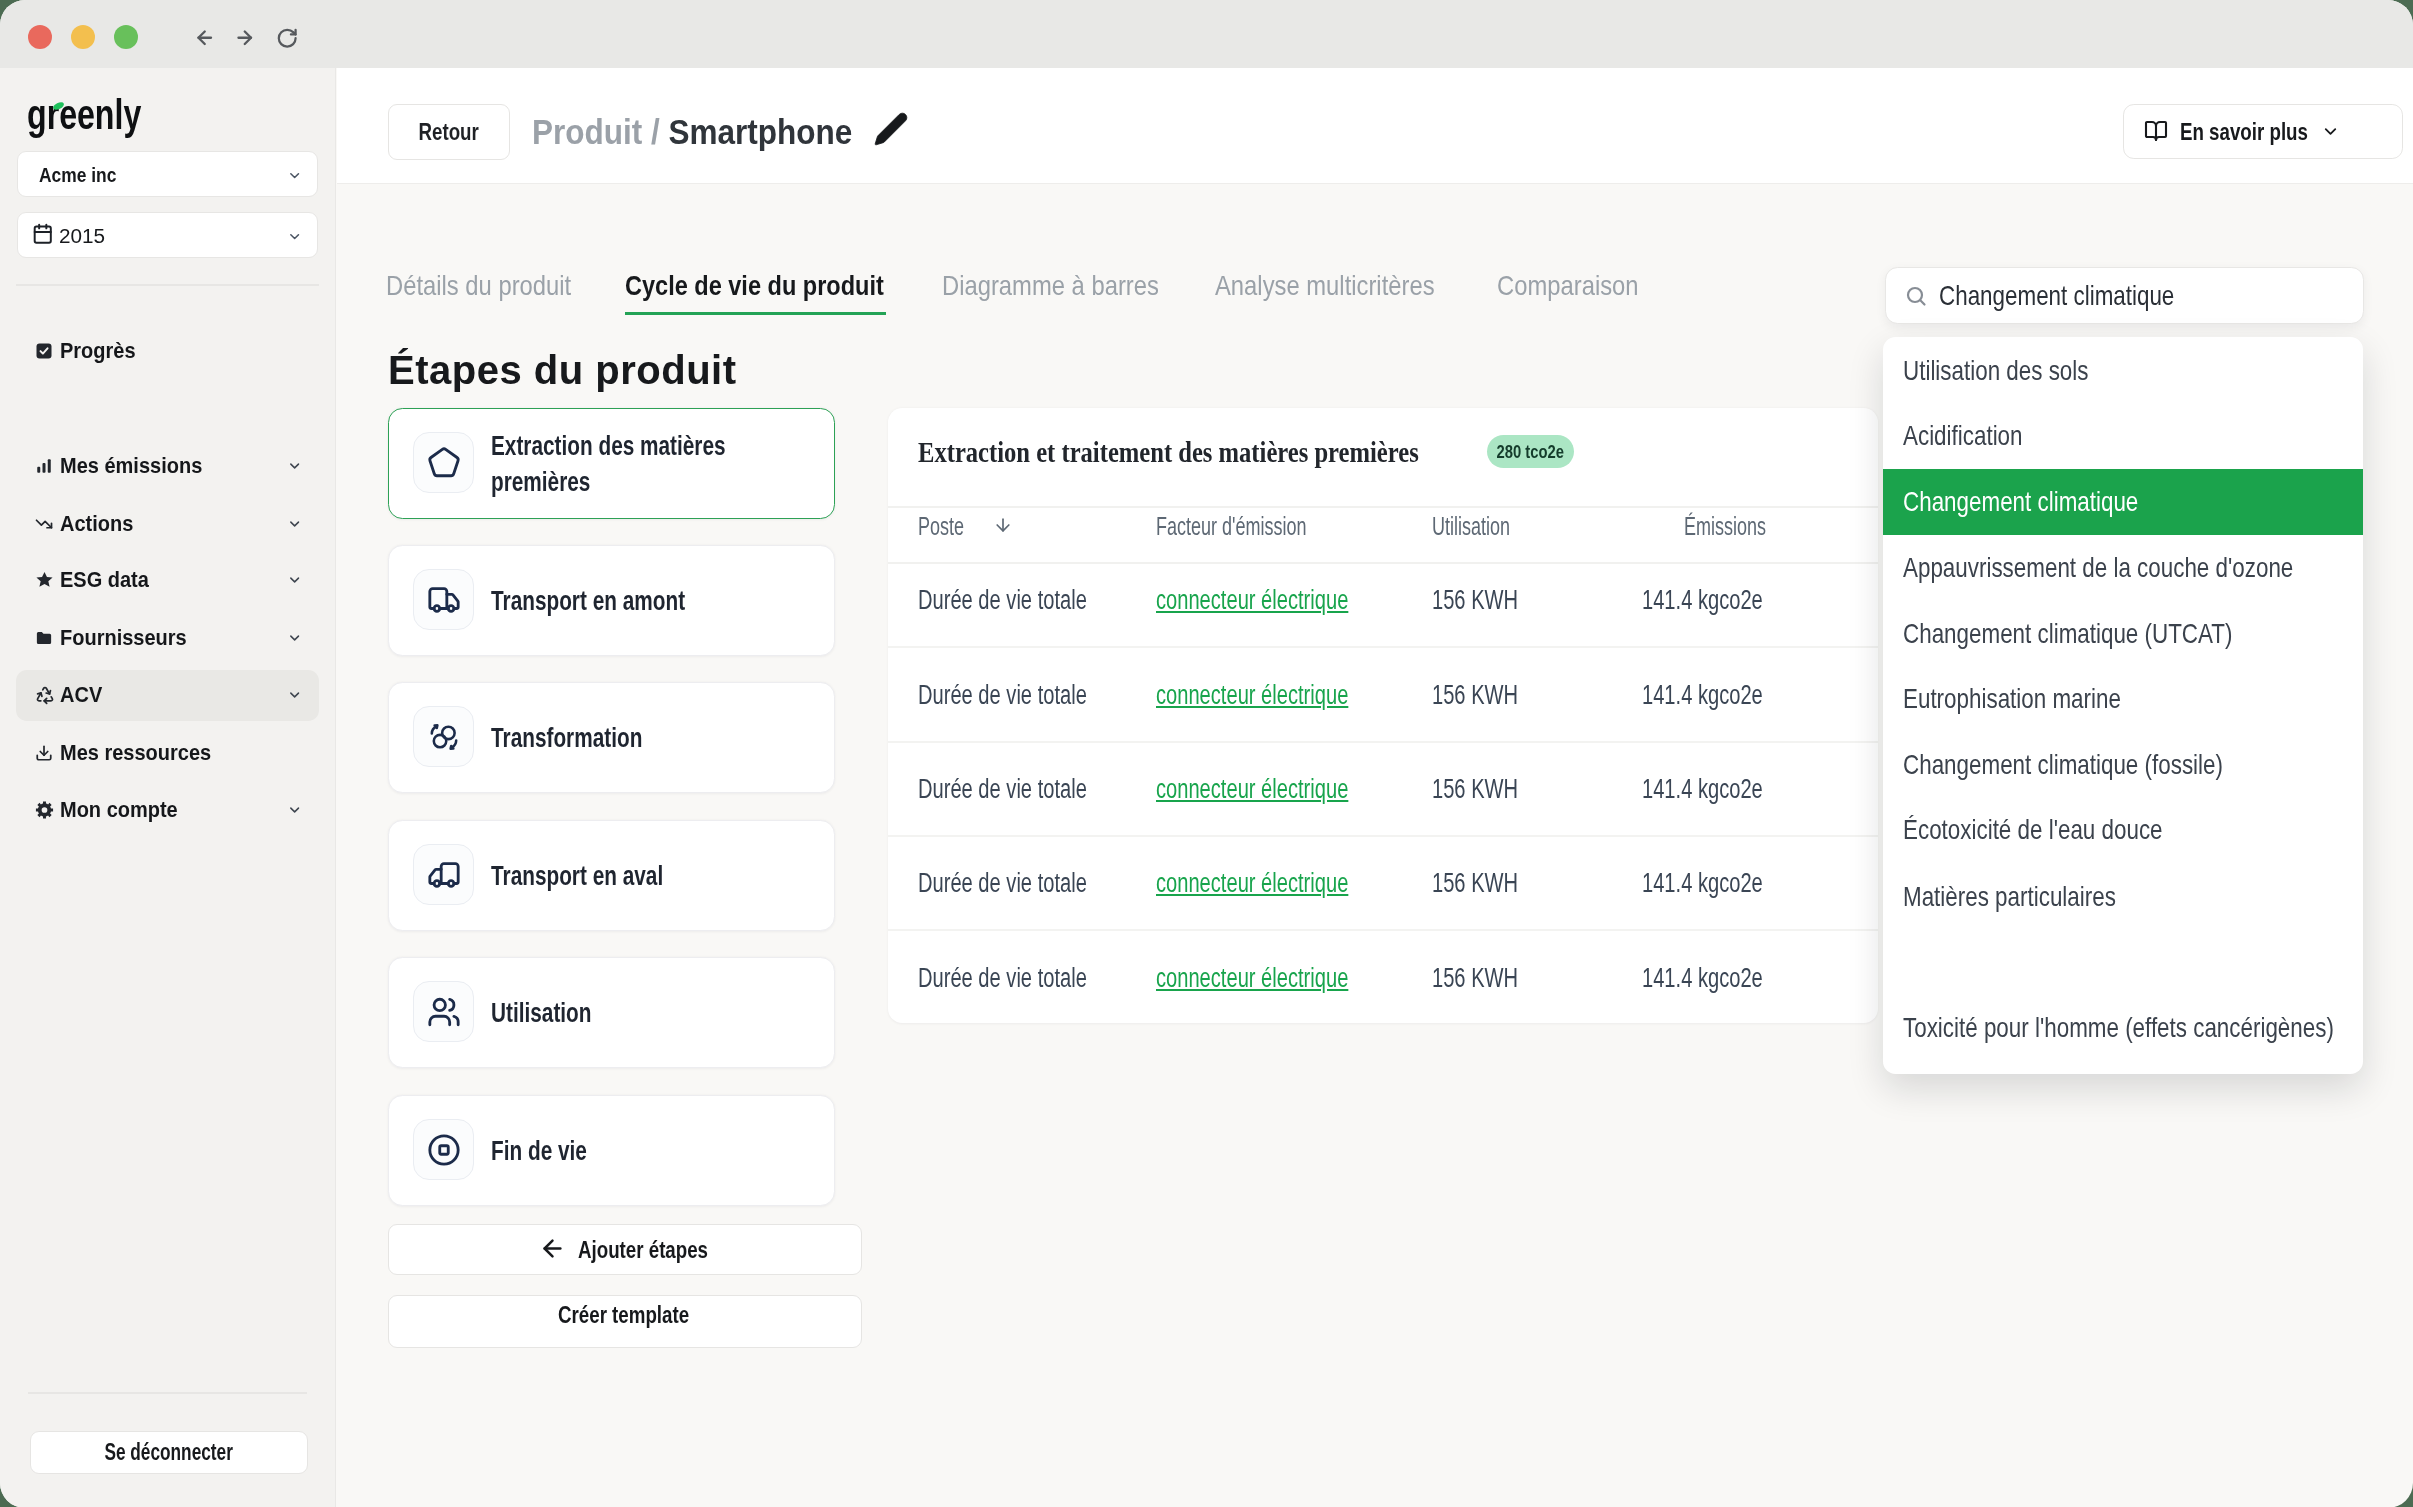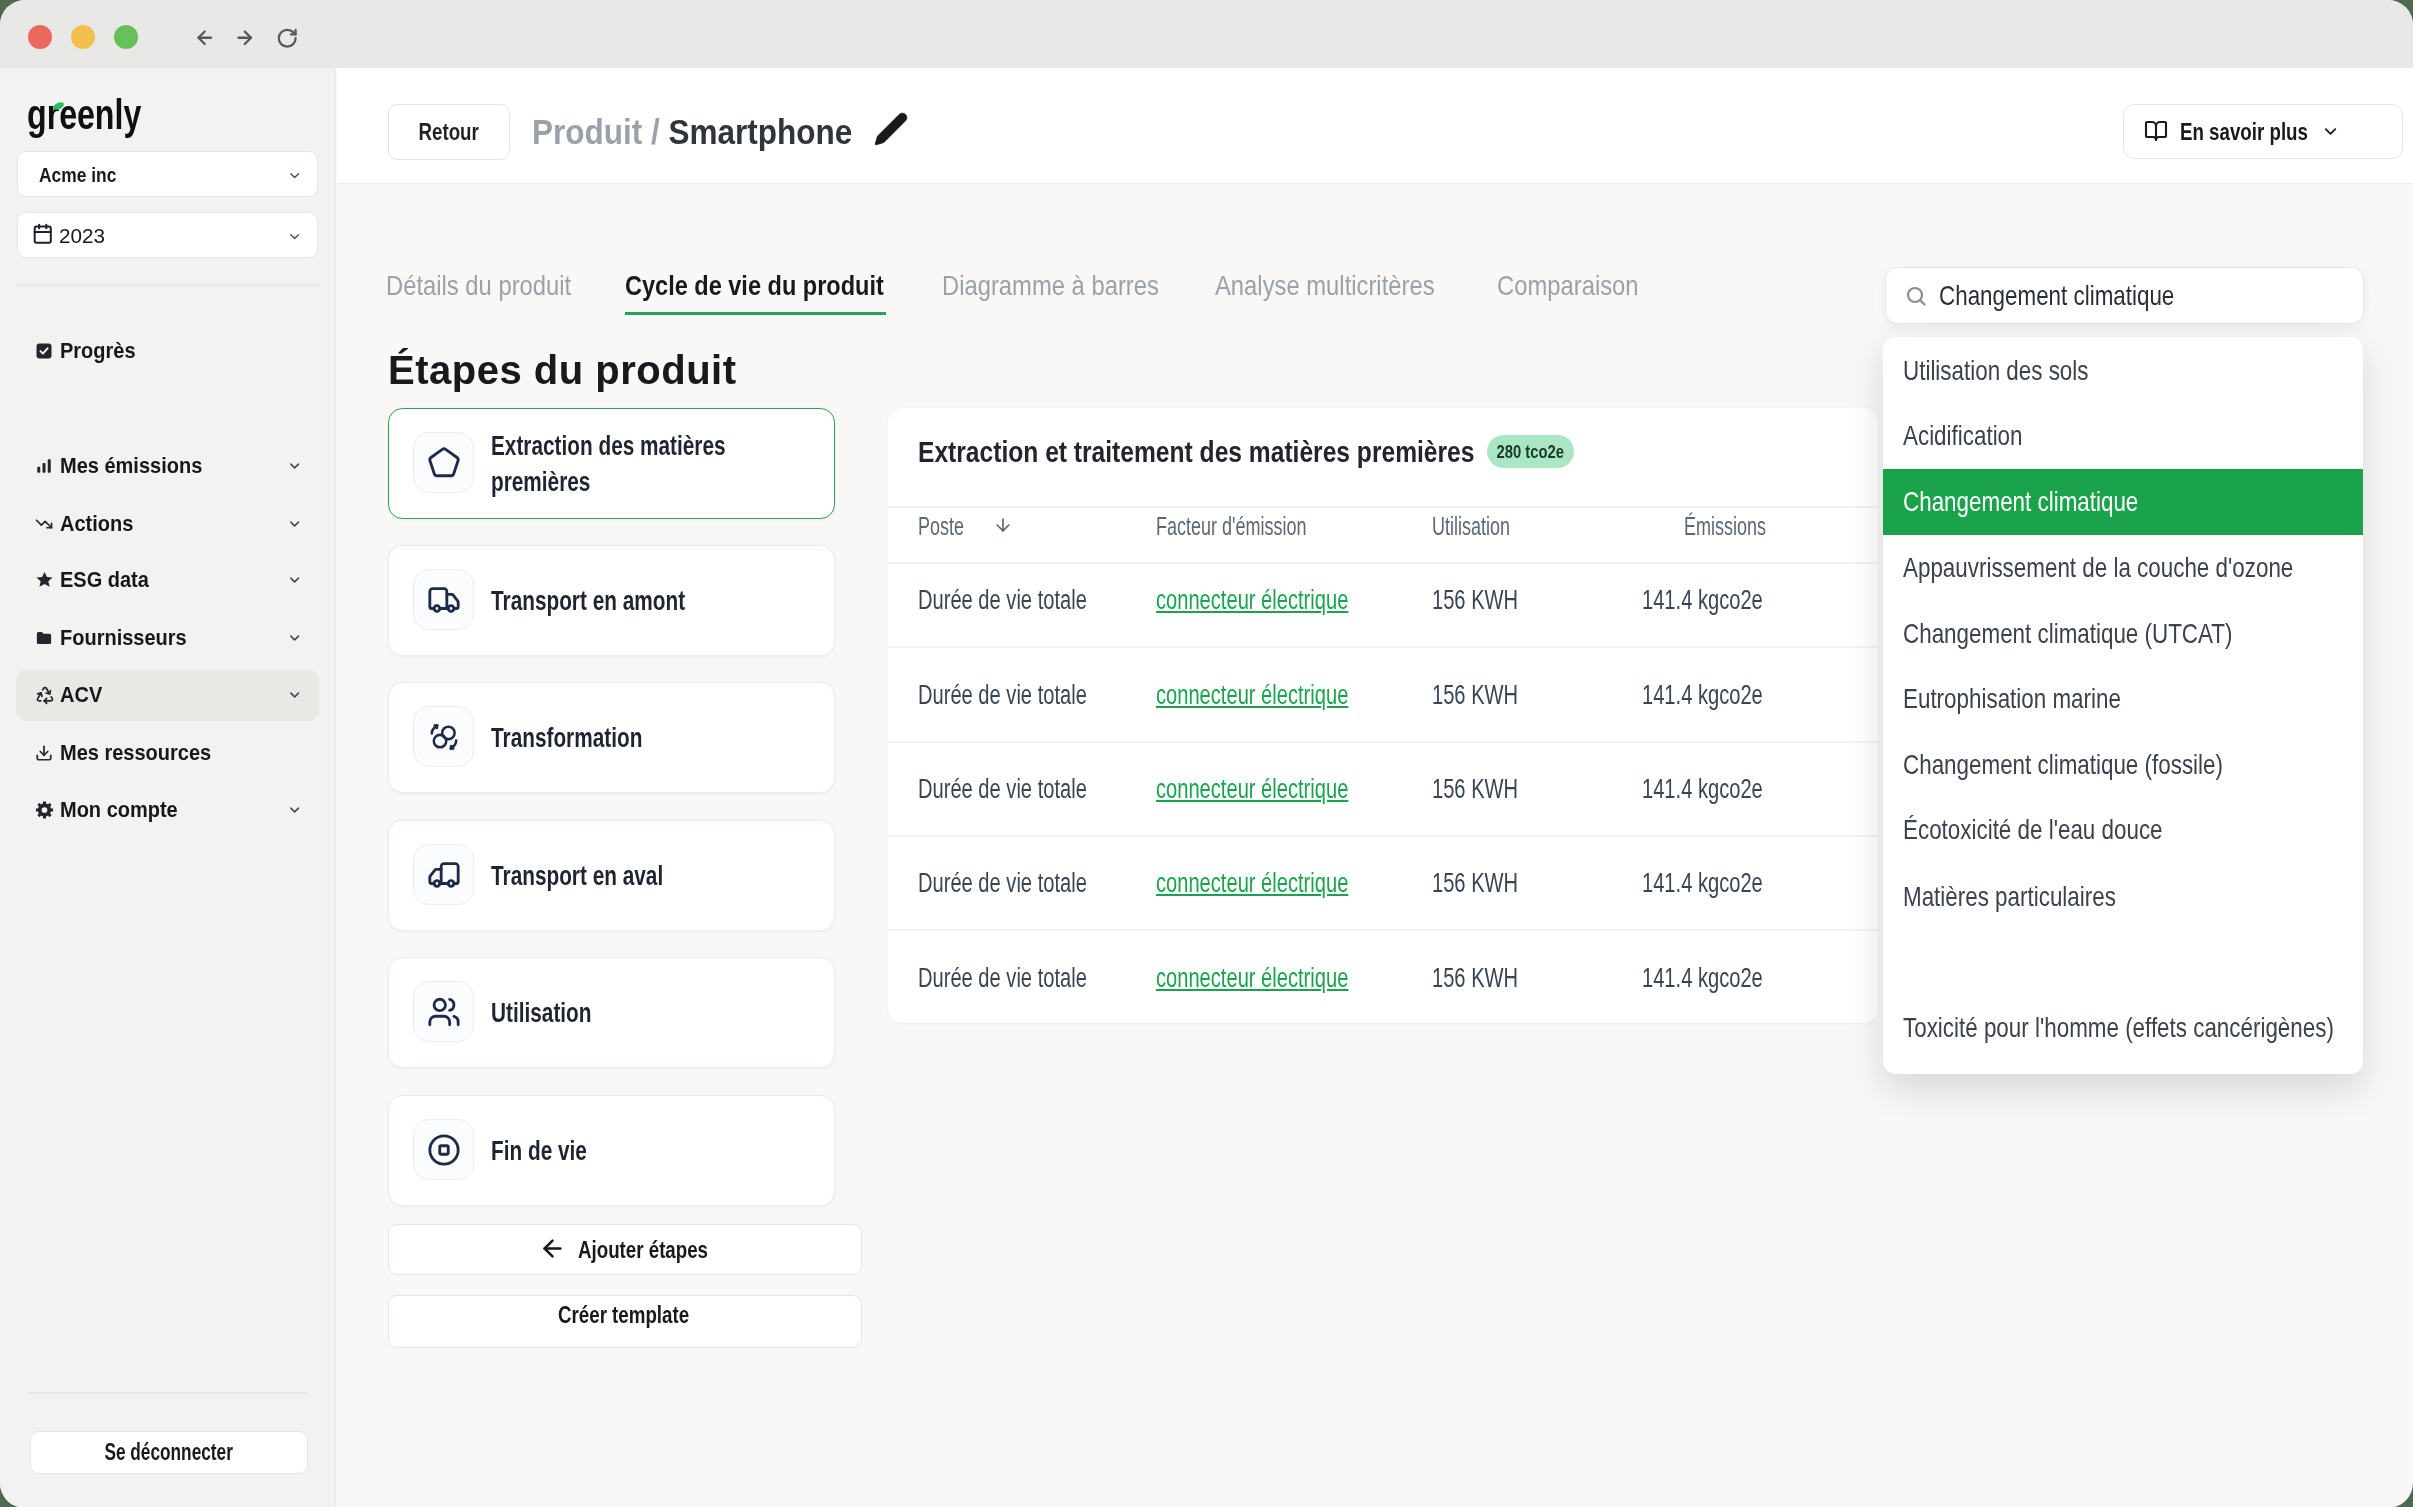--- a/index.html
+++ b/index.html
@@ -62,21 +62,21 @@
       <path d="m6 9 6 6 6-6"></path>
     </svg>
 
   <div class="sel" style="top:212px;"></div>
   <svg class="abs" style="left:32px;top:223px;" width="21.5" height="21.5" viewBox="0 0 24 24" fill="none" stroke="#1d2127" stroke-width="2.2" stroke-linecap="round" stroke-linejoin="round">
       <rect x="3" y="4" width="18" height="18" rx="2"></rect>
       <path d="M16 2v4"></path>
       <path d="M8 2v4"></path>
       <path d="M3 10h18"></path>
     </svg>
-  <div class="abs" style="left:59px;top:212px;height:48px;display:flex;align-items:center;font-size:20.7px;font-weight:400;color:#17191c;">2023</div>
+  <div class="abs" style="left:59px;top:212px;height:48px;display:flex;align-items:center;font-size:20.7px;font-weight:400;color:#17191c;">2015</div>
   <svg class="abs" style="left:287px;top:229px;" width="15.3" height="15.3" viewBox="0 0 24 24" fill="none" stroke="#4b5563" stroke-width="2.4" stroke-linecap="round" stroke-linejoin="round">
       <path d="m6 9 6 6 6-6"></path>
     </svg>
 
   <div class="abs" style="left:16px;top:284px;width:303px;height:1.8px;background:#e7e6e4;"></div>
 
   <div class="abs" style="left:16px;top:670px;width:303px;height:51px;background:#e9e8e5;border-radius:10.8px;"></div>
 
   <div class="menurow" style="top:322px;">
     <svg class="micon" width="18" height="18" viewBox="0 0 24 24">
@@ -264,21 +264,21 @@
     </svg>
   <div class="abs" style="left:578px;top:1224px;height:51px;display:flex;align-items:center;">
       <span class="sq" style="font-size:24px;font-weight:700;color:#17191c;">Ajouter étapes</span>
     </div>
   <div class="btn abs" style="left:388px;top:1295px;width:474px;height:53px;"></div>
   <div class="abs" style="left:558px;top:1295px;height:39px;display:flex;align-items:center;">
       <span class="sq" style="font-size:24px;font-weight:700;color:#17191c;">Créer template</span>
     </div>
 
   <div class="abs" style="left:888px;top:408px;width:990px;height:615px;background:#fff;border-radius:14.4px;box-shadow:0 0.9px 2.7px rgba(16,24,40,.05);"></div>
-  <div class="abs" style="left:918px;top:435px;"><span class="sq" style="transform:scaleX(0.82);font-size:30px;font-weight:700;color:#22262c;">Extraction et traitement des matières premières</span></div>
+  <div class="abs" style="left:918px;top:435px;font-family:Liberation Serif, serif;"><span class="sq" style="transform:scaleX(0.82);font-size:30px;font-weight:700;color:#22262c;">Extraction et traitement des matières premières</span></div>
   <div class="abs" style="left:1487px;top:435px;width:87px;height:33px;background:#abe6c4;border-radius:17px;display:flex;align-items:center;justify-content:center;text-align:right;">
       <span class="sqc" style="font-size:19px;font-weight:700;color:#143c2b;">280 tco2e</span>
     </div>
   <div class="abs" style="left:888px;top:506px;width:990px;height:1.8px;background:#f1f1ef;"></div>
   <div class="abs" style="left:918px;top:512px;"><span class="sq" style="transform:scaleX(0.72);font-size:25px;color:#5d6874;">Poste</span></div>
   <svg class="abs" style="left:993px;top:515px;" width="20" height="20" viewBox="0 0 24 24" fill="none" stroke="#5d6874" stroke-width="2" stroke-linecap="round" stroke-linejoin="round">
       <path d="M12 5v14"></path>
       <path d="m19 12-7 7-7-7"></path>
     </svg>
   <div class="abs" style="left:1156px;top:512px;"><span class="sq" style="transform:scaleX(0.72);font-size:25px;color:#5d6874;">Facteur d'émission</span></div>

